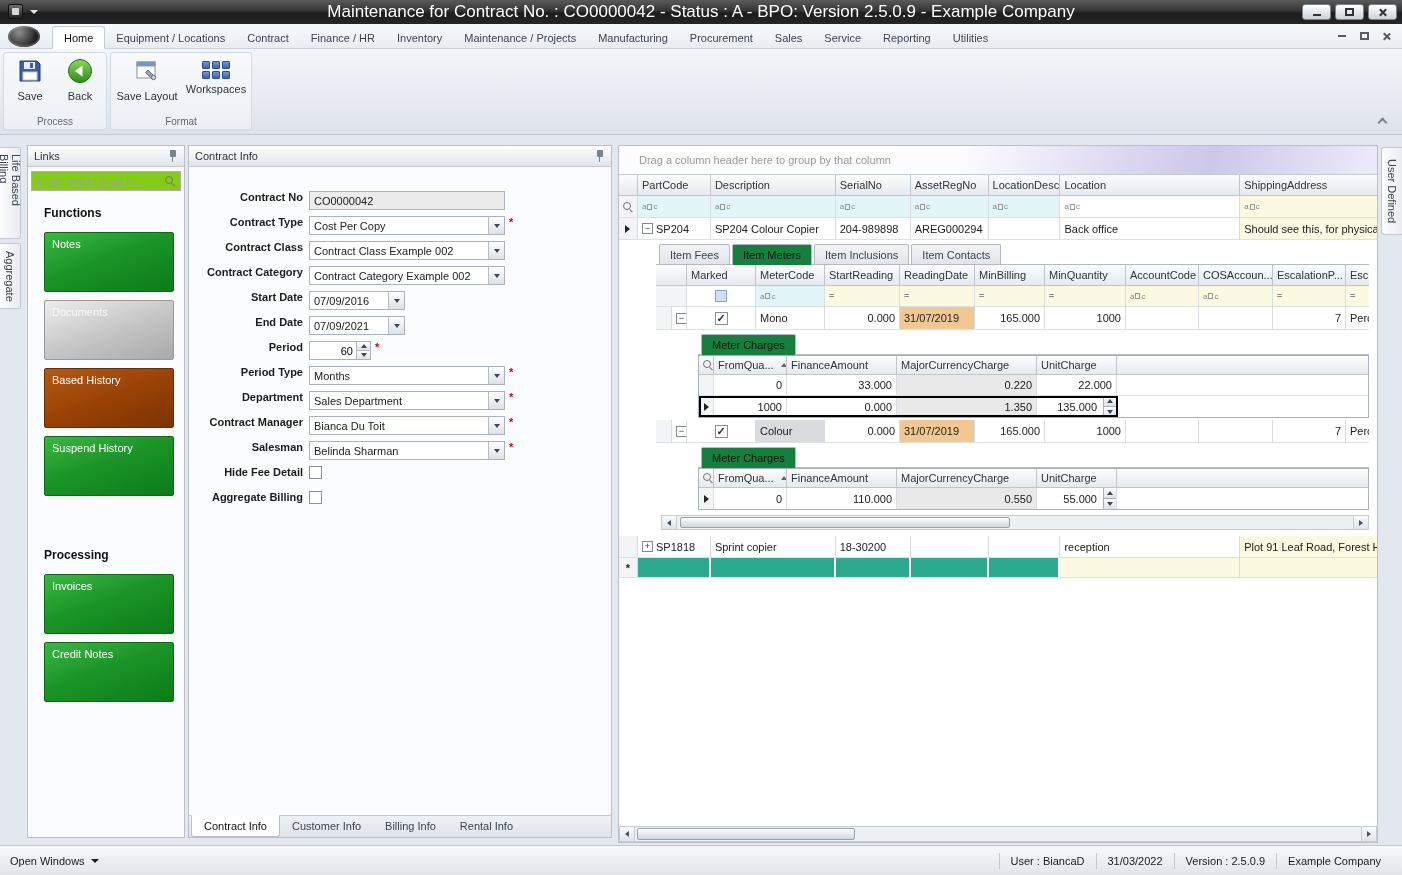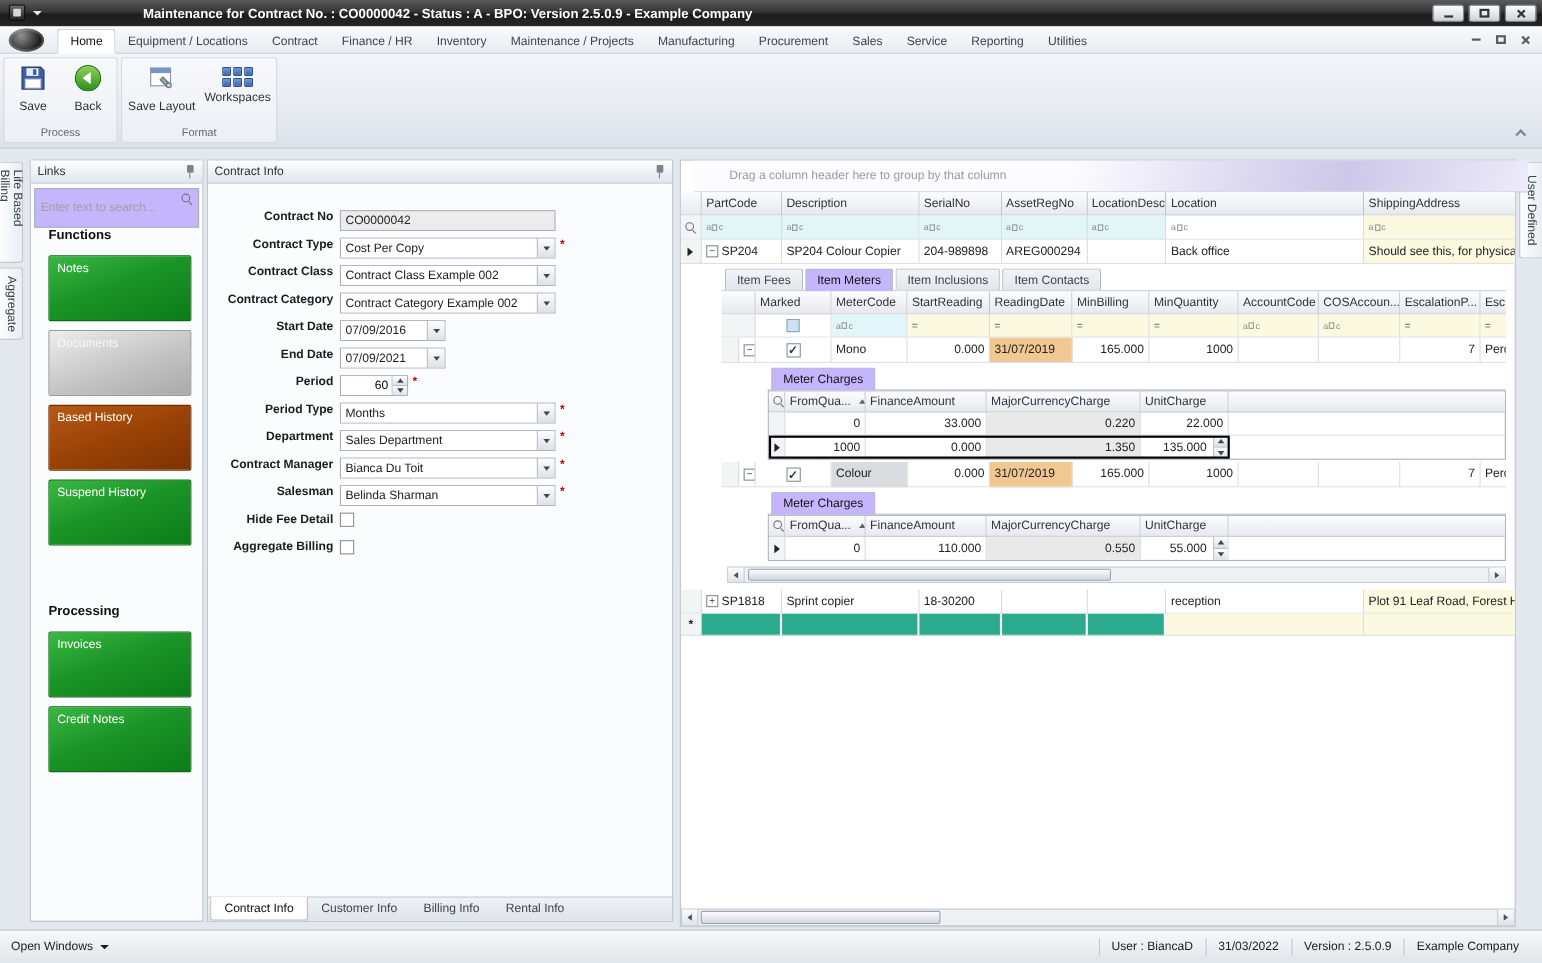--- a/index.html
+++ b/index.html
@@ -6,21 +6,21 @@
 body{font-family:"Liberation Sans",sans-serif;font-size:11px;color:#222;background:#e3e8ee}
 i{font-style:normal}
 #app{position:relative;width:1402px;height:875px;overflow:hidden;background:#e3e8ee}
 
 
 .titlebar{position:absolute;left:0;top:0;width:1402px;height:24px;background:linear-gradient(#5a5a5a 0%,#343434 45%,#1d1d1d 55%,#262626 100%)}
 .qat{position:absolute;left:8px;top:4px;display:flex;align-items:center;gap:7px}
 .app-ico{width:15px;height:15px;border-radius:2px;background:linear-gradient(#6c6c6c,#242424);border:1px solid #101010}
 .app-ico::after{content:"";display:block;margin:3px;width:7px;height:7px;background:#d8d8d8;border-radius:1px}
 .qat-caret{width:0;height:0;border-left:4px solid transparent;border-right:4px solid transparent;border-top:4px solid #e8e8e8}
-.titlebar-title{position:absolute;left:130px;right:130px;top:0;height:24px;line-height:24px;text-align:left;color:#fff;font-weight:bold;font-size:12px;white-space:nowrap;overflow:hidden}
+.titlebar-title{position:absolute;left:130px;right:130px;top:0;height:24px;line-height:24px;text-align:center;color:#fff;font-weight:normal;font-size:17px;white-space:nowrap;overflow:hidden}
 .win-btns{position:absolute;right:5px;top:4px;display:flex;gap:4px}
 .win-btn{width:29px;height:16px;border-radius:3px;border:1px solid #7d838b;background:linear-gradient(#fefefe,#ccd2da);display:flex;align-items:center;justify-content:center}
 .g-min{width:8px;height:2px;background:#333;align-self:flex-end;margin-bottom:3px}
 .g-max{width:9px;height:8px;border:2px solid #333}
 .g-close{position:relative;width:9px;height:9px}
 .g-close::before,.g-close::after{content:"";position:absolute;left:4px;top:0;width:2px;height:9px;background:#333}
 .g-close::before{transform:rotate(45deg)}.g-close::after{transform:rotate(-45deg)}
 .dk .g-min{background:#565c64;align-self:center;margin:0}
 .dk .g-max{border-color:#565c64}
 .dk .g-close::before,.dk .g-close::after{background:#565c64;width:1.6px}
@@ -49,21 +49,21 @@
 
 
 .panel{position:absolute;background:#fbfcfd;border:1px solid #b9c0c9}
 .panel-header{height:21px;display:flex;align-items:center;justify-content:space-between;padding:0 6px;background:linear-gradient(#fefefe,#dfe5ec);border-bottom:1px solid #c2c8d0;color:#333}
 .pin{position:relative;width:10px;height:14px}
 .pin::before{content:"";position:absolute;left:2px;top:1px;width:6px;height:7px;background:#7a828c;border-radius:1px}
 .pin::after{content:"";position:absolute;left:4px;top:8px;width:1px;height:5px;background:#7a828c}
 
 
 .search-box{position:relative;margin:4px 3px;height:20px}
-.search-box input{width:100%;height:36px;border:1px solid #aab1ba;padding:0 20px 0 5px;font:11px "Liberation Sans",sans-serif;color:#333;background:#c4b5fd}
+.search-box input{width:100%;height:20px;border:1px solid #aab1ba;padding:0 20px 0 5px;font:11px "Liberation Sans",sans-serif;color:#333;background:#84cc16}
 .search-box input::placeholder{color:#9aa0a8}
 .mag{position:relative;width:10px;height:10px;display:inline-block}
 .mag::before{content:"";position:absolute;left:0;top:0;width:6px;height:6px;border:1.4px solid #6d747d;border-radius:50%}
 .mag::after{content:"";position:absolute;left:7px;top:7px;width:4px;height:1.4px;background:#6d747d;transform:rotate(45deg);transform-origin:0 0}
 .search-box .mag{position:absolute;right:6px;top:5px}
 .links-heading{margin:15px 0 12px 16px;font-size:12px;font-weight:bold;color:#101010}
 .links-heading.processing{margin-top:52px}
 .link-btn{width:130px;height:60px;margin:0 0 8px 16px;border-radius:2px;padding:5px 7px;color:#fff;font-size:11px}
 .link-btn.green{background:linear-gradient(160deg,#3ab842 0%,#1b9427 45%,#0c7c18 100%);border:1px solid #0a6b15}
 .link-btn.silver{background:linear-gradient(160deg,#ededed 0%,#c4c4c4 55%,#a9a9a9 100%);border:1px solid #9a9a9a;color:#f8f8f8}
@@ -88,21 +88,21 @@
 .spin b{flex:1;display:flex;align-items:center;justify-content:center;background:linear-gradient(#fcfdfe,#dde2e8)}
 .spin b:first-child{border-bottom:1px solid #b6bcc4}
 .req{color:#c00;font-weight:bold;margin-left:4px}
 .checkbox{width:13px;height:13px;border:1px solid #8a9099;background:#fff;display:inline-block}
 .bottom-tabs{position:absolute;left:0;right:0;bottom:0;height:22px;background:linear-gradient(#eef1f5,#dfe4ea);border-top:1px solid #c2c8d0;display:flex;align-items:flex-start;padding-left:2px}
 .btab{padding:4px 12px;color:#3c4450}
 .btab.active{background:#fff;border:1px solid #b9c0c9;border-top:1px solid #fbfcfd;margin-top:-1px;border-radius:0 0 3px 3px;color:#111}
 
 
 .rp{position:absolute;left:618px;top:145px;width:760px;height:698px;background:#fff;border:1px solid #b9c0c9}
-.group-hint{position:absolute;left:12px;top:0;width:758px;height:29px;background:linear-gradient(105deg,#fcfcfe 45%,#dad5f0 68%,#cdc7e9 78%,#edebfa 100%);border-bottom:1px solid #c6ccd4;line-height:29px;color:#9a9a9a;padding-left:32px;overflow:hidden}
+.group-hint{position:absolute;left:0;top:0;width:758px;height:29px;background:linear-gradient(105deg,#fcfcfe 45%,#dad5f0 68%,#cdc7e9 78%,#edebfa 100%);border-bottom:1px solid #c6ccd4;line-height:29px;color:#9a9a9a;padding-left:20px;overflow:hidden}
 .arow{position:absolute;display:flex;background:#fff}
 .cell{display:flex;align-items:center;gap:3px;padding:0 4px;border-right:1px solid #d9dde1;height:100%;overflow:hidden;white-space:nowrap}
 .num{justify-content:flex-end}
 .hcell{background:linear-gradient(#fbfcfd,#e6e9ee);border-right:1px solid #bfc5cc!important;border-bottom:1px solid #bfc5cc;color:#2e343c}
 .bline .cell{border-bottom:1px solid #dde1e5}
 .ind{background:#f2f4f6}
 .bg-cyan{background:#e2f5f9}
 .bg-yellow{background:#fbf9e0}
 .bg-orange{background:#f2c892}
 .bg-gray{background:#e9e9e9}
@@ -126,21 +126,21 @@
 .cellspin b:first-child{border-bottom:1px solid #aab0b8}
 
 .w-ind{width:19px}.w-part{width:73px}.w-desc{width:125px}.w-ser{width:75px}.w-areg{width:78px}.w-locd{width:72px}.w-loc{width:180px}.w-ship{width:137px;border-right:none!important}
 
 .m-ind{width:16px}.m-exp{width:15px}.m-ie{width:31px}.m-mark{width:69px}.m-code{width:69px}.m-sr{width:75px}.m-rd{width:75px}.m-mb{width:70px}.m-mq{width:81px}.m-ac{width:73px}.m-cos{width:74px}.m-ep{width:73px}.m-esc{width:23px;border-right:none!important}
 
 .ch-ico{width:15px}.ch-fq{width:73px}.ch-fa{width:110px}.ch-mc{width:140px}.ch-uc{width:80px}.ch-fill{flex:1;border-right:none!important}
 
 .dtabbar{position:absolute;display:flex;align-items:flex-end;border-bottom:1px solid #b3bac2;padding-left:3px}
 .dtab{padding:0 10px;border:1px solid #b3bac2;border-bottom:none;background:linear-gradient(#f2f4f7,#e1e5ea);margin-right:2px;border-radius:2px 2px 0 0;color:#3c4450;height:20px;display:flex;align-items:center}
-.dtab.active{background:#c4b5fd;height:21px;margin-bottom:-1px;color:#111}
+.dtab.active{background:#15803d;height:21px;margin-bottom:-1px;color:#111}
 
 .chgrid{position:absolute;background:#fff;border:1px solid #a9b0b8}
 .chrow{display:flex;height:21px}
 .chrow.hdr{height:19px}
 .focus-box{position:absolute;left:0;top:40px;width:419px;height:21px;border:2px solid #000;pointer-events:none}
 
 .hscroll{position:absolute;background:#eef1f4;border:1px solid #c6ccd4;display:flex;align-items:center}
 .hs-btn{width:15px;height:100%;background:linear-gradient(#fafbfc,#dfe4ea);display:flex;align-items:center;justify-content:center;flex:none}
 .hs-btn.l{border-right:1px solid #c6ccd4}
 .hs-btn.r{border-left:1px solid #c6ccd4;margin-left:auto}

